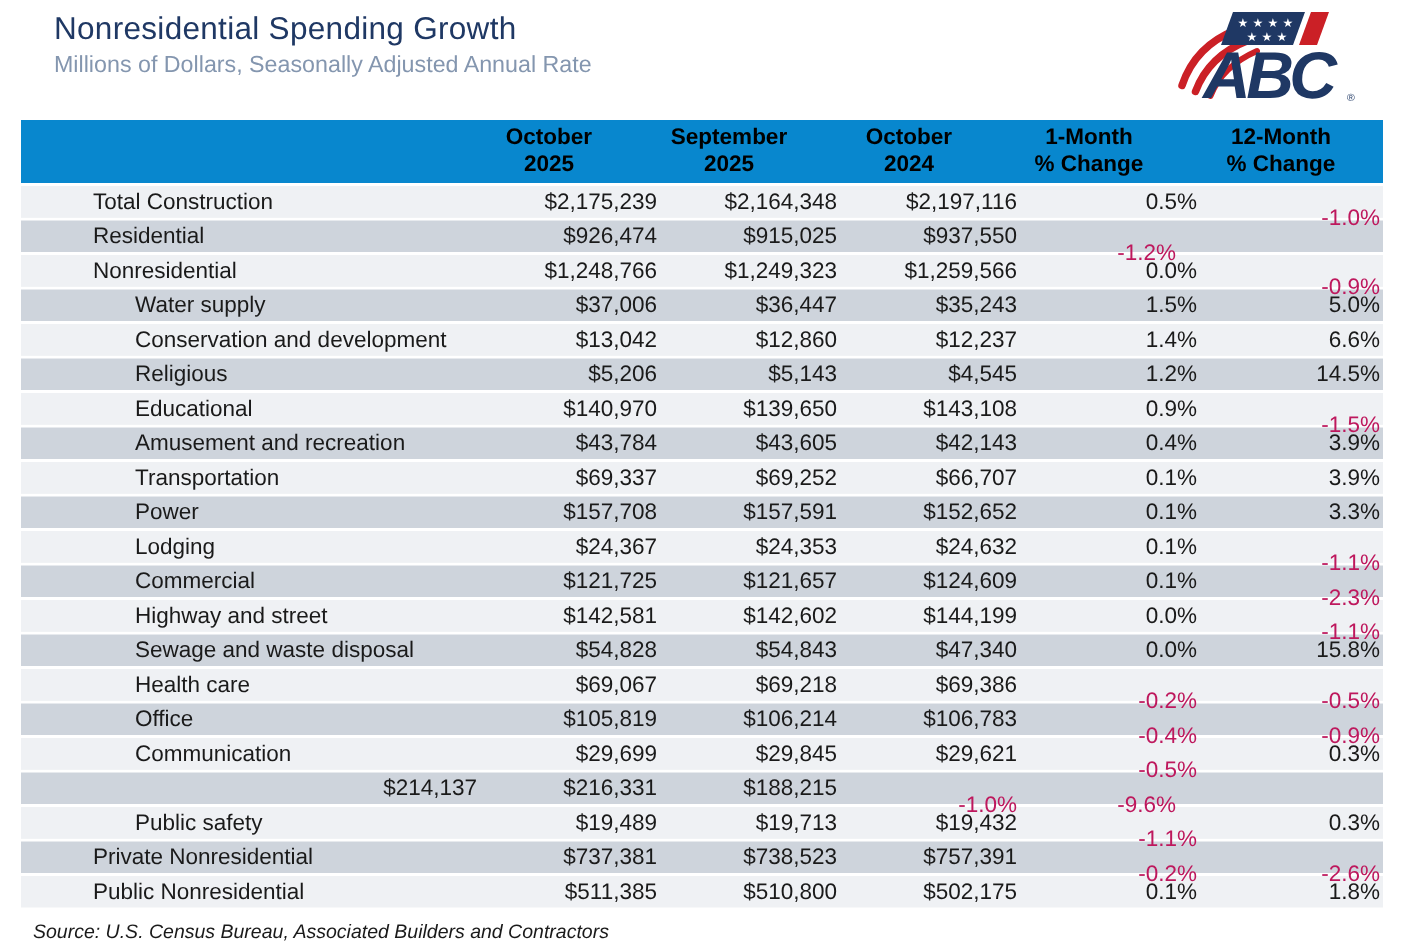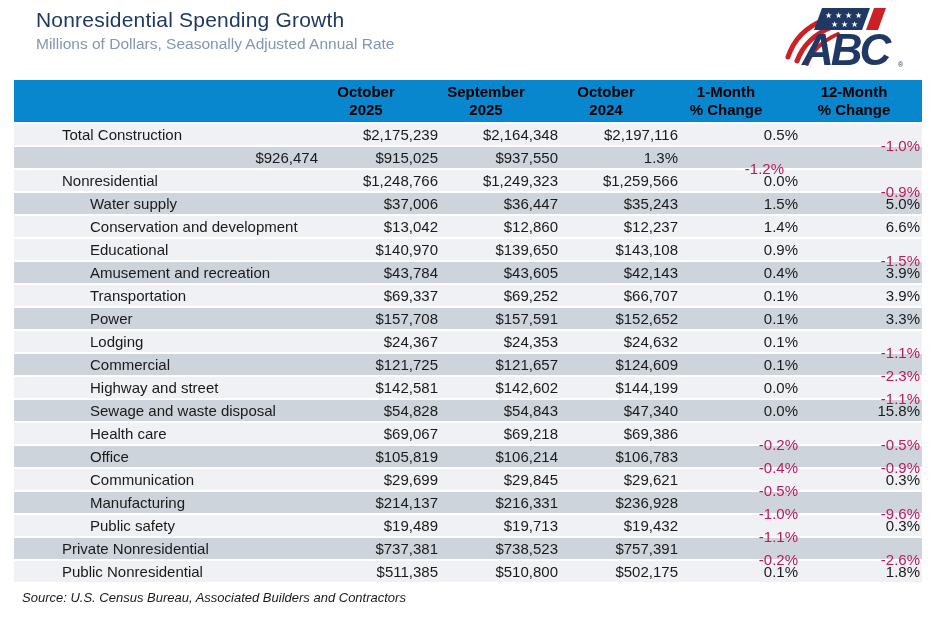--- a/index.html
+++ b/index.html
@@ -95,24 +95,24 @@
       <div class="trow light">
         <div class="cell lbl">Total Construction</div>
       <div class="cell v">$2,175,239</div>
           <div class="cell v">$2,164,348</div>
           <div class="cell v">$2,197,116</div>
           <div class="cell v">0.5%</div>
           <div class="cell v last neg">-1.0%</div>
         </div>
 
       <div class="trow gray">
+        <div class="cell lbl">Residential</div>
       <div class="cell v">$926,474</div>
           <div class="cell v">$915,025</div>
           <div class="cell v">$937,550</div>
-          <div class="cell v">1.3%</div>
           <div class="cell v last neg">-1.2%</div>
         </div>
 
       <div class="trow light">
         <div class="cell lbl">Nonresidential</div>
       <div class="cell v">$1,248,766</div>
           <div class="cell v">$1,249,323</div>
           <div class="cell v">$1,259,566</div>
           <div class="cell v">0.0%</div>
           <div class="cell v last neg">-0.9%</div>
@@ -129,20 +129,28 @@
 
       <div class="trow light indent">
         <div class="cell lbl">Conservation and development</div>
       <div class="cell v">$13,042</div>
           <div class="cell v">$12,860</div>
           <div class="cell v">$12,237</div>
           <div class="cell v">1.4%</div>
           <div class="cell v last">6.6%</div>
         </div>
 
+      <div class="trow gray indent">
+        <div class="cell lbl">Religious</div>
+      <div class="cell v">$5,206</div>
+          <div class="cell v">$5,143</div>
+          <div class="cell v">$4,545</div>
+          <div class="cell v">1.2%</div>
+          <div class="cell v last">14.5%</div>
+        </div>
 
       <div class="trow light indent">
         <div class="cell lbl">Educational</div>
       <div class="cell v">$140,970</div>
           <div class="cell v">$139,650</div>
           <div class="cell v">$143,108</div>
           <div class="cell v">0.9%</div>
           <div class="cell v last neg">-1.5%</div>
         </div>
 
@@ -230,24 +238,23 @@
       <div class="trow light indent">
         <div class="cell lbl">Communication</div>
       <div class="cell v">$29,699</div>
           <div class="cell v">$29,845</div>
           <div class="cell v">$29,621</div>
           <div class="cell v neg">-0.5%</div>
           <div class="cell v last">0.3%</div>
         </div>
 
       <div class="trow gray indent">
-        <div class="cell lbl">Manufacturing</div>
       <div class="cell v">$214,137</div>
           <div class="cell v">$216,331</div>
-          <div class="cell v">$236,928</div>
+          <div class="cell v">$188,215</div>
           <div class="cell v neg">-1.0%</div>
           <div class="cell v last neg">-9.6%</div>
         </div>
 
       <div class="trow light indent">
         <div class="cell lbl">Public safety</div>
       <div class="cell v">$19,489</div>
           <div class="cell v">$19,713</div>
           <div class="cell v">$19,432</div>
           <div class="cell v neg">-1.1%</div>

